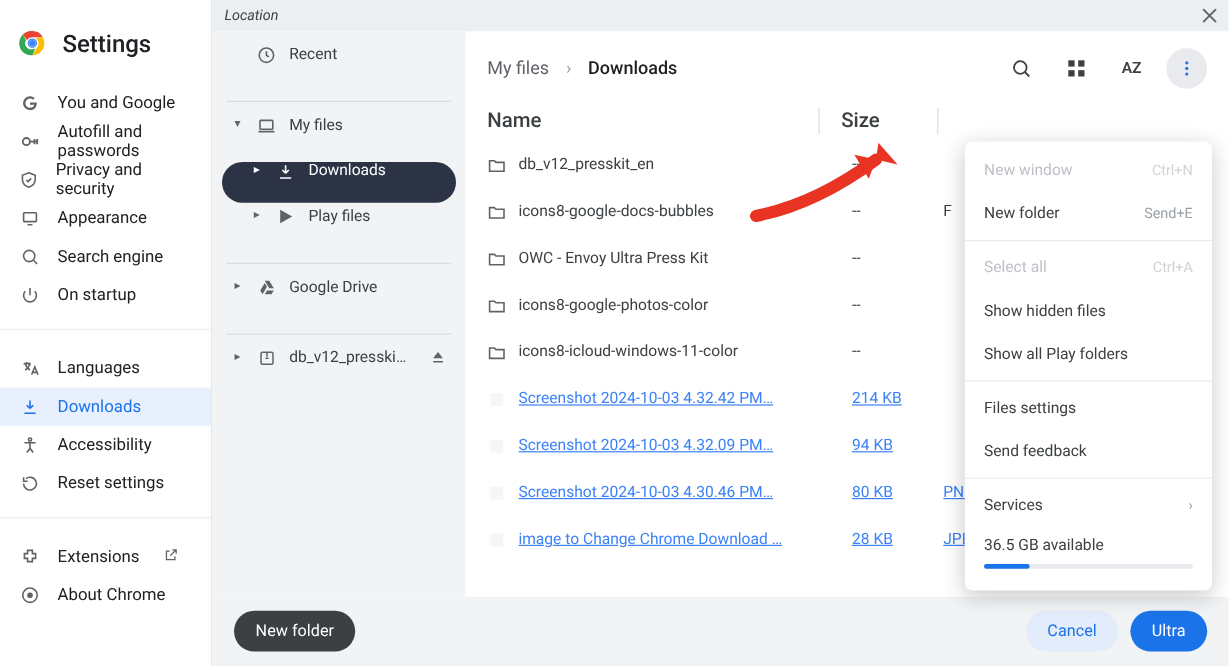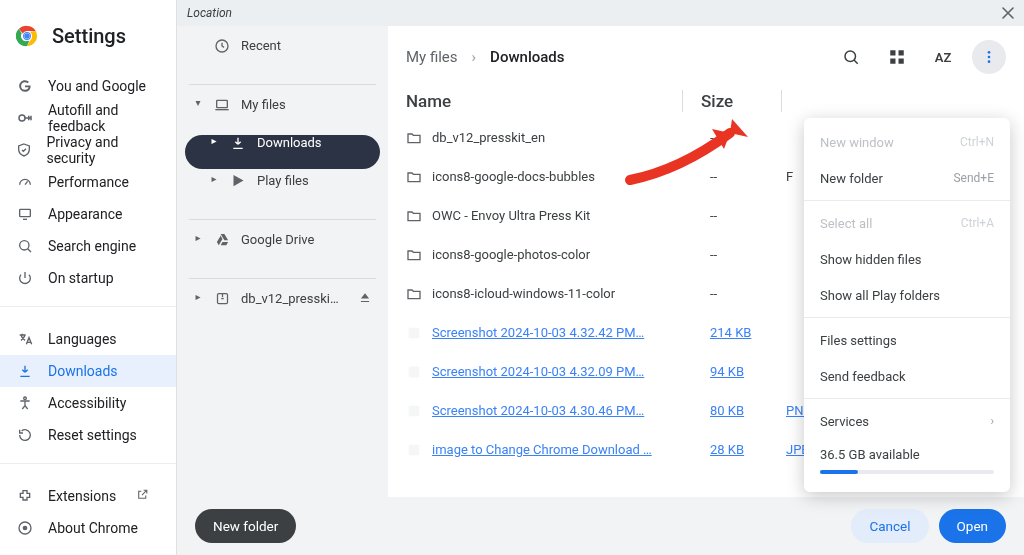--- a/index.html
+++ b/index.html
@@ -114,39 +114,30 @@
           </span>
           <span>You and Google</span>
         </div>
         <div class="nav-item">
           <span class="icon">
             <svg width="18" height="18" viewBox="0 0 24 24" fill="none" stroke="#5f6368" stroke-width="2">
               <circle cx="8" cy="12" r="4"></circle>
               <path d="M12 12h8m-3-3v6m3-6v6"></path>
             </svg>
           </span>
-          <span>Autofill and feedback</span>
+          <span>Autofill and passwords</span>
         </div>
         <div class="nav-item">
           <span class="icon">
             <svg width="16" height="16" viewBox="0 0 24 24" fill="none" stroke="#5f6368" stroke-width="2">
               <path d="M12 3l8 3v5c0 5-3.5 8.5-8 10-4.5-1.5-8-5-8-10V6l8-3z"></path>
               <path d="M9 12l2 2 4-4"></path>
             </svg>
           </span>
           <span>Privacy and security</span>
-        </div>
-        <div class="nav-item">
-          <span class="icon">
-            <svg width="16" height="16" viewBox="0 0 24 24" fill="none" stroke="#5f6368" stroke-width="2">
-              <path d="M4 16a8 8 0 1 1 16 0"></path>
-              <path d="M12 16l4-5"></path>
-            </svg>
-          </span>
-          <span>Performance</span>
         </div>
         <div class="nav-item">
           <span class="icon">
             <svg width="16" height="16" viewBox="0 0 24 24" fill="none" stroke="#5f6368" stroke-width="2">
               <rect x="4" y="5" width="16" height="11" rx="1"></rect>
               <path d="M9 20h6"></path>
             </svg>
           </span>
           <span>Appearance</span>
         </div>
@@ -496,21 +487,21 @@
             </div>
         </div>
       </div>
     </div>
   </div>
 
   <div class="dialog-footer">
     <button class="pill-btn btn-newfolder">New folder</button>
     <div class="spacer"></div>
     <button class="pill-btn btn-cancel">Cancel</button>
-    <button class="pill-btn btn-open">Open</button>
+    <button class="pill-btn btn-open">Ultra</button>
   </div>
 </div>
 
 <svg class="arrow" style="left:620px; top:115px;" width="140" height="80" viewBox="0 0 140 80">
   <path d="M10 65 Q 60 55 110 18" stroke="#e93323" stroke-width="10" fill="none" stroke-linecap="round"></path>
   <path d="M110 18 L92 14 L104 34 Z" fill="#e93323"></path>
   <path d="M110 18 L128 22 L112 4 Z" fill="#e93323"></path>
 </svg>
 
 </body></html>

